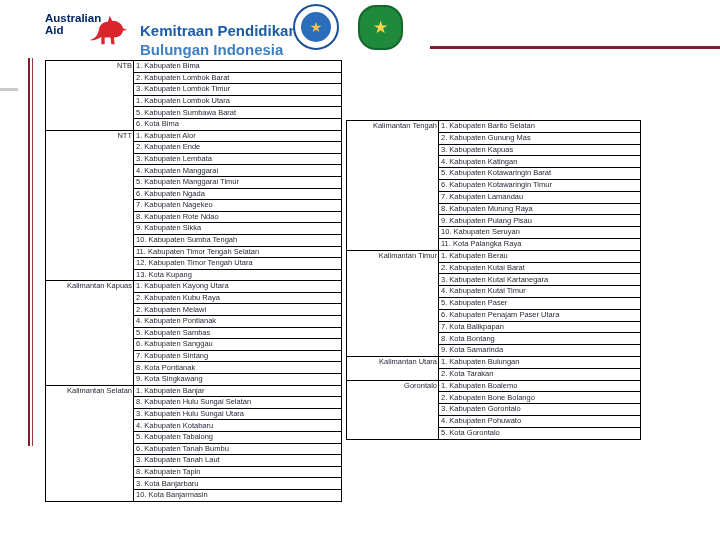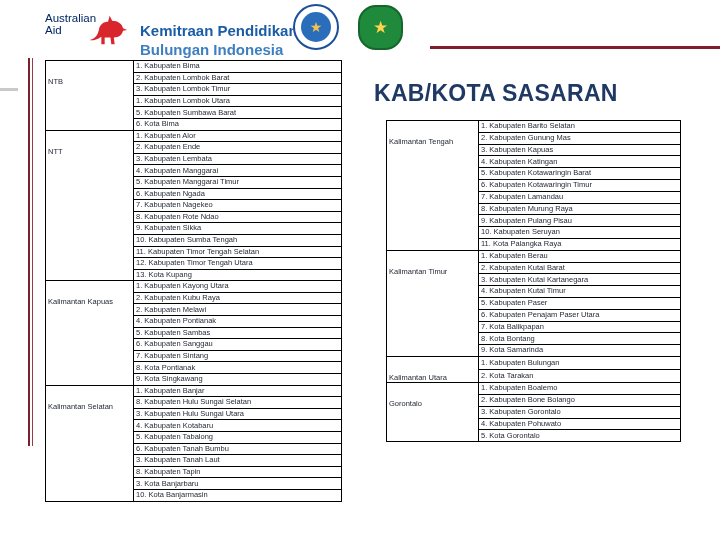--- a/index.html
+++ b/index.html
@@ -10,21 +10,21 @@
     font-family: "Liberation Sans", sans-serif;
   }
 
   
   .top-rule { position: absolute; top: 46px; left: 430px; right: 0; height: 3px; background: #7D1F2E; }
   .left-rule-1 { position: absolute; top: 58px; left: 28px; width: 2px; height: 388px; background: #7D1F2E; }
   .left-rule-2 { position: absolute; top: 58px; left: 32px; width: 1px; height: 388px; background: #9b3a47; }
   .edge-mark { position: absolute; top: 88px; left: 0; width: 18px; height: 3px; background: #c9c9c9; }
 
   
-  .aid-text { position: absolute; top: 12px; left: 45px; color: #002664; font-weight: normal; font-size: 11.5px; line-height: 1.05; }
+  .aid-text { position: absolute; top: 12px; left: 45px; color: #002664; font-weight: bold; font-size: 11.5px; line-height: 1.05; }
   .kangaroo-wrap { position: absolute; top: 13px; left: 88px; width: 40px; height: 34px; }
   .partnership { position: absolute; top: 22px; left: 140px; font-weight: bold; font-size: 15px; line-height: 1.25; }
   .partnership .p1 { color: #1A5DA6; }
   .partnership .p2 { color: #3E7FC1; }
 
   .logo-kemdikbud {
     position: absolute; top: 4px; left: 293px; width: 46px; height: 46px;
     background: #ffffff; border: 2px solid #1B4F9C; border-radius: 50%;
     display: flex; align-items: center; justify-content: center;
   }
@@ -48,23 +48,23 @@
   }
 
   
   table.kabkota { border-collapse: collapse; table-layout: fixed; position: absolute; background: #fff; }
   table.kabkota td {
     border: 1px solid #000;
     font-size: 7.5px; color: #1F2430;
     white-space: nowrap; overflow: hidden;
     padding: 0 1px 0 2px; line-height: 1.1;
   }
-  table.kabkota .province-cell { text-align: left; vertical-align: top; padding-top: 17px; }
+  table.kabkota .province-cell { text-align: right; vertical-align: top; padding-top: 1px; }
   #left-table  { top: 60px;  left: 45px;  width: 296px; }
-  #right-table { top: 120px; left: 386px; width: 294px; border-radius: 28px; }
+  #right-table { top: 120px; left: 346px; width: 294px; border-radius: 28px; }
   #left-table td  { height: 11.6px; }
   #right-table td { height: 11.8px; }
   #left-table  col.c-prov { width: 88px; }  #left-table  col.c-dist { width: 208px; }
   #right-table col.c-prov { width: 92px; }  #right-table col.c-dist { width: 202px; }
 </style>
 </head>
 <body>
 
 <div class="slide">
 
@@ -92,21 +92,20 @@
   <div class="logo-kemdikbud">
     <div class="kemdikbud-inner">
       <span>★</span>
     </div>
   </div>
 
   <div class="logo-kemenag">
     <span>★</span>
   </div>
 
-  <h1 class="title">KAB/KOTA SASARAN</h1>
 
   <table id="left-table" class="kabkota">
     <colgroup>
         <col class="c-prov">
         <col class="c-dist">
       </colgroup>
     <tbody>
         <tr>
           <td class="province-cell" rowspan="6">NTB</td>
           <td class="district-cell">1. Kabupaten Bima</td>

